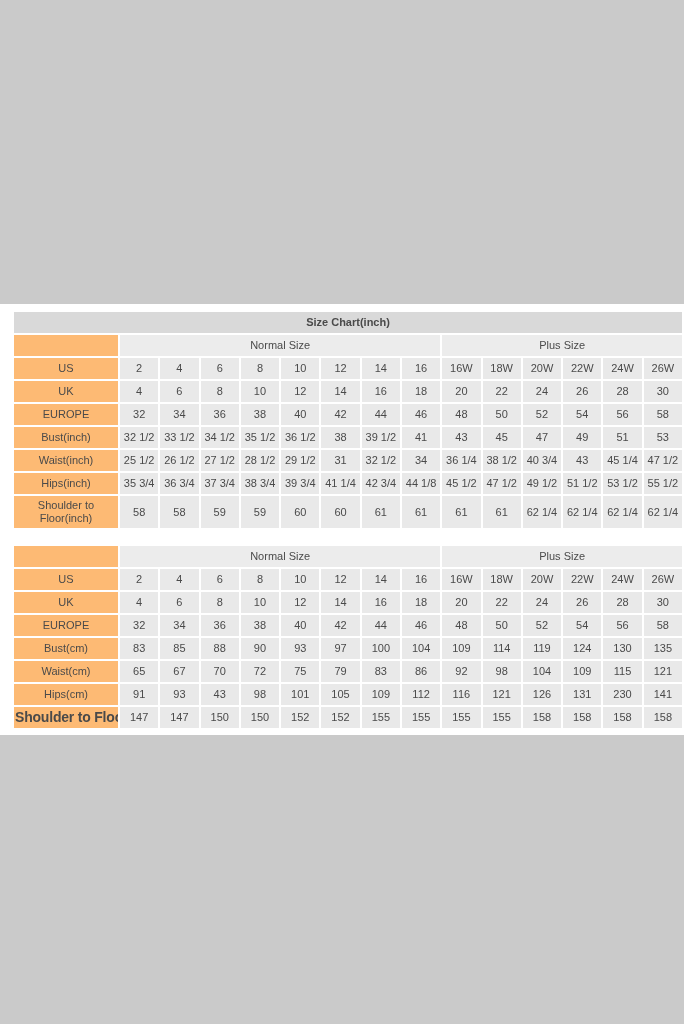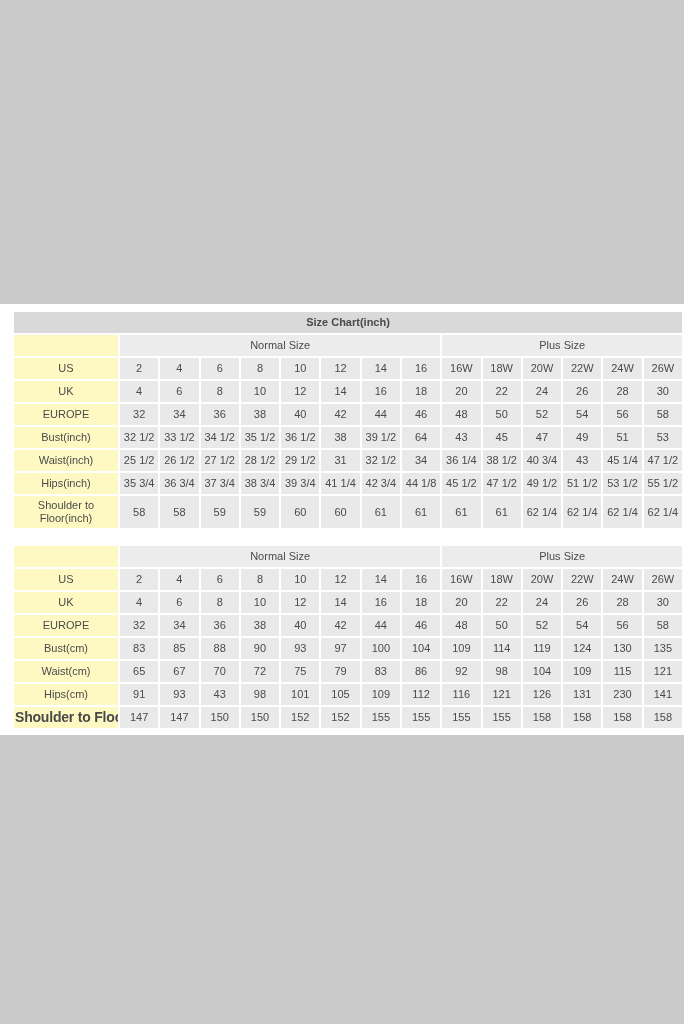--- a/index.html
+++ b/index.html
@@ -35,21 +35,21 @@
     vertical-align: middle;
     padding: 3px 1px;
     height: 15px;
     overflow: hidden;
   }
   td.t-title {
     background: #d9d9d9;
     font-weight: bold;
     color: #4a4a4a;
   }
-  td.t-corner, td.t-label { background: #fef9c3; }
+  td.t-corner, td.t-label { background: #fdba74; }
   td.t-ghdr { background: #ececec; text-align: center; }
   td.t-cell { background: #e9e9e9; }
   td.t-label { white-space: pre-line; }
   td.t-label.tight {
     white-space: nowrap;
     font-size: 14px;
     letter-spacing: -0.2px;
     font-weight: bold;
   }
 </style>
@@ -137,21 +137,21 @@
         </tr>
         <tr>
           <td class="t-label">Bust(inch)</td>
           <td class="t-cell">32 1/2</td>
           <td class="t-cell">33 1/2</td>
           <td class="t-cell">34 1/2</td>
           <td class="t-cell">35 1/2</td>
           <td class="t-cell">36 1/2</td>
           <td class="t-cell">38</td>
           <td class="t-cell">39 1/2</td>
-          <td class="t-cell">64</td>
+          <td class="t-cell">41</td>
           <td class="t-cell">43</td>
           <td class="t-cell">45</td>
           <td class="t-cell">47</td>
           <td class="t-cell">49</td>
           <td class="t-cell">51</td>
           <td class="t-cell">53</td>
         </tr>
         <tr>
           <td class="t-label">Waist(inch)</td>
           <td class="t-cell">25 1/2</td>

